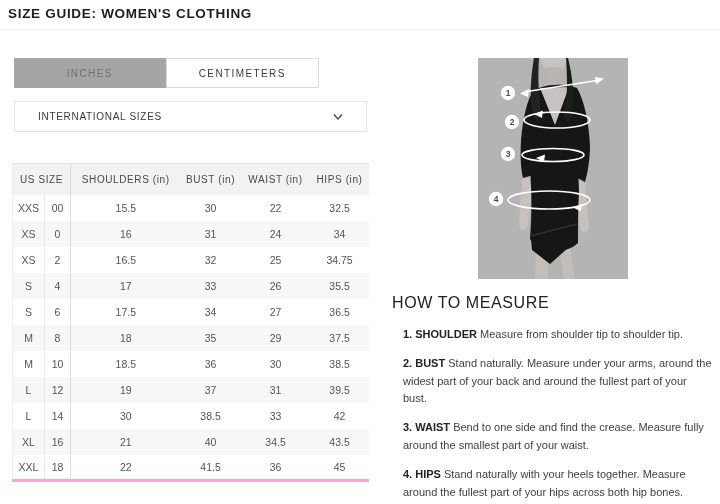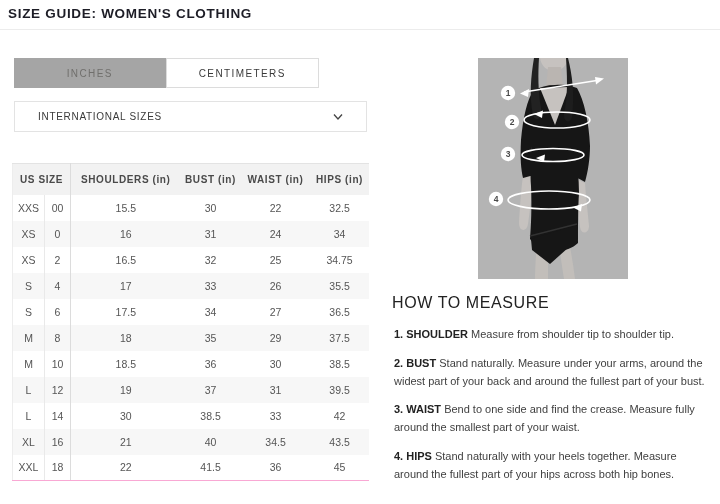--- a/index.html
+++ b/index.html
@@ -22,38 +22,38 @@
 
   .dropdown { position:absolute; left:14px; top:101px; width:353px; height:31px;
     border:1px solid #e3e3e3; background:#fff; display:flex; align-items:center;
     justify-content:space-between; padding:0 23px; font-size:10px;
     letter-spacing:.7px; color:#3a3a3a; cursor:pointer; }
   .chevron { width:10px; height:8px; }
 
   table.size-table { position:absolute; left:12px; top:163px; width:356px;
     border-collapse:collapse; table-layout:fixed;
     border-top:1px solid #e3e3e3; border-left:1px solid #ededed; }
-  table.size-table th { height:31px; background:#f2f2f2; font-weight:bold;
+  table.size-table th { height:31px; background:#f2f2f2; font-weight:normal;
     font-size:10px; letter-spacing:.6px; color:#4a4a4a; text-align:center; }
   table.size-table th.us-size-th { border-right:1px solid #dcdcdc; }
   table.size-table td { height:26px; text-align:center; font-size:10.5px;
     color:#555; }
   table.size-table td.c0 { border-right:1px solid #e9e9e9; }
   table.size-table td.c1 { border-right:1px solid #dcdcdc; }
   table.size-table tr.alt td { background:#f7f7f7; }
-  table.size-table tbody tr:last-child td { border-bottom:1px solid #f9a8d4; }
+  table.size-table tbody tr:last-child td { border-bottom:3px solid #f9a8d4; }
 
   .photo { position:absolute; left:478px; top:58px; width:150px; height:221px; }
   .photo svg { display:block; }
 
   .measure { position:absolute; left:392px; top:294px; width:320px; }
   .measure-heading { font-size:16px; font-weight:normal; letter-spacing:.6px;
     color:#222; margin-bottom:14px; }
   .measure-item { font-size:11px; line-height:1.62; color:#3f3f3f;
-    margin-bottom:11px; padding-left:2px; }
+    margin-bottom:11px; padding-left:2px;margin-left:9px; }
   .measure-item b { color:#222; }
 </style>
 </head>
 <body>
 
 <h1 class="page-title">SIZE GUIDE: WOMEN'S CLOTHING</h1>
 <div class="top-divider"></div>
 
 <div class="tabs">
   <div class="tab tab-active">INCHES</div>

